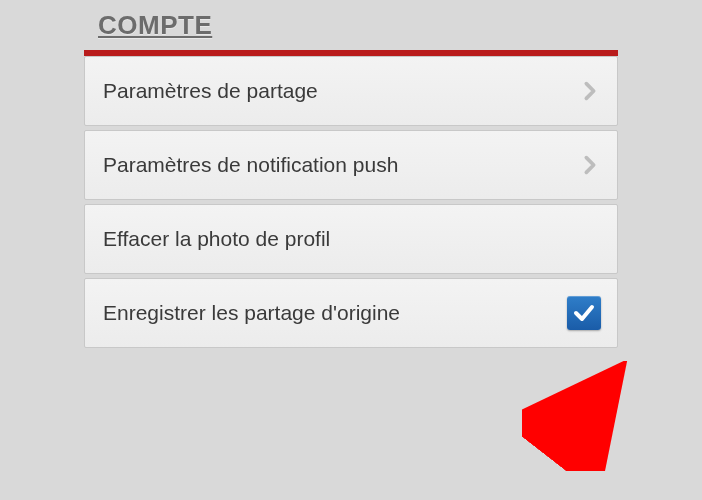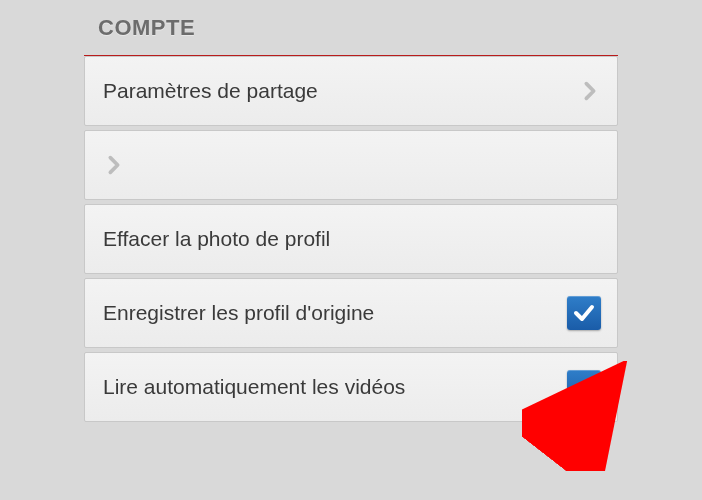--- a/index.html
+++ b/index.html
@@ -22,26 +22,27 @@
     top: 0;
     width: 534px;
     height: 500px;
     background: #d9d9d9;
   }
   .section-header {
     height: 56px;
     padding: 0 14px;
     display: flex;
     align-items: center;
-    font-size: 22px;
+    font-size: 26px;
     font-weight: 700;
     color: #6c6c6c;
     letter-spacing: 0.5px;
     text-shadow: 0 1px 0 #e8e8e8;
-    border-bottom: 1px solid #b91c1c;
+    border-bottom: 6px solid #b91c1c;
+    text-decoration: underline;
   }
   .list {
     display: flex;
     flex-direction: column;
   }
   .row {
     height: 70px;
     margin-bottom: 4px;
     padding: 0 16px 0 18px;
     display: flex;
@@ -102,48 +103,41 @@
       <div class="row">
         <span class="label">Paramètres de partage</span>
         <span class="chevron">
           <svg viewBox="0 0 24 24" width="22" height="22">
               <path d="M8 4 L16 12 L8 20" fill="none" stroke="#bdbdbd" stroke-width="4" stroke-linecap="round" stroke-linejoin="round"></path>
             </svg>
         </span>
       </div>
 
       <div class="row">
+        <span class="label">Paramètres de notification push</span>
         <span class="chevron">
           <svg viewBox="0 0 24 24" width="22" height="22">
               <path d="M8 4 L16 12 L8 20" fill="none" stroke="#bdbdbd" stroke-width="4" stroke-linecap="round" stroke-linejoin="round"></path>
             </svg>
         </span>
       </div>
 
       <div class="row">
         <span class="label">Effacer la photo de profil</span>
       </div>
 
       <div class="row">
-        <span class="label">Enregistrer les profil d'origine</span>
+        <span class="label">Enregistrer les partage d'origine</span>
         <span class="checkbox">
           <svg viewBox="0 0 24 24" width="24" height="24">
               <path d="M4 12 L10 18 L20 6" fill="none" stroke="#ffffff" stroke-width="4" stroke-linecap="round" stroke-linejoin="round"></path>
             </svg>
         </span>
       </div>
 
-      <div class="row">
-        <span class="label">Lire automatiquement les vidéos</span>
-        <span class="checkbox">
-          <svg viewBox="0 0 24 24" width="24" height="24">
-              <path d="M4 12 L10 18 L20 6" fill="none" stroke="#ffffff" stroke-width="4" stroke-linecap="round" stroke-linejoin="round"></path>
-            </svg>
-        </span>
-      </div>
 
 
     </div>
 
     <svg class="arrow-overlay" viewBox="0 0 110 110">
       <defs>
         <marker id="ah" viewBox="0 0 10 10" refX="8" refY="5" markerWidth="9" markerHeight="9" orient="auto-start-reverse">
           <path d="M0 0 L10 5 L0 10 Z" fill="#ff0000"></path>
         </marker>
       </defs>

